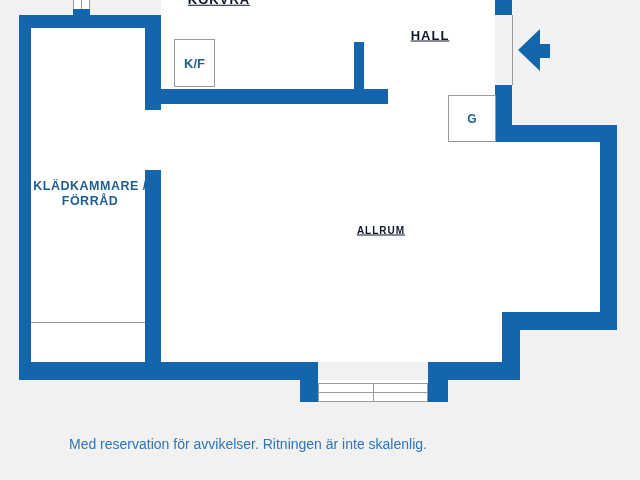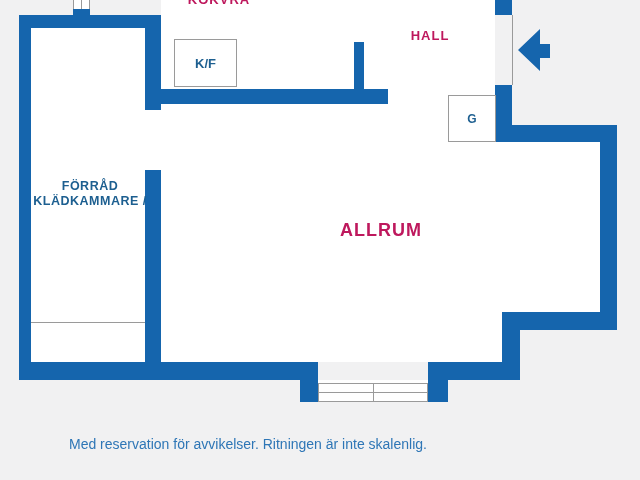--- a/index.html
+++ b/index.html
@@ -8,25 +8,26 @@
     width:640px;height:480px;
     background:#f1f1f2;
     overflow:hidden;
     font-family:"Liberation Sans", sans-serif;
   }
   .abs{position:absolute;}
   .room{background:#ffffff;}
   .wall{background:#1565ad;}
   .grayline{background:#9a9a9a;}
   .room-label{
-    color:#be185d;
+    color:#0f172a;
     font-weight:bold;
     white-space:nowrap;
     letter-spacing:1px;
     transform:translate(-50%,-50%);
+    text-decoration:underline;
   }
   .fixture-box{
     background:#ffffff;
     border:1px solid #9a9a9a;
     display:flex;align-items:center;justify-content:center;
     box-sizing:border-box;
     color:#1d5f90;font-weight:bold;
   }
   .two-line-label{
     color:#1d5f90;font-weight:bold;
@@ -94,30 +95,30 @@
     <polygon points="2,24 24,3 24,18 34,18 34,32 24,32 24,45" fill="#1565ad"></polygon>
   </svg>
 
   <div class="abs win-bottom" style="left:318px;top:383px;width:110px;height:19px;">
     <div class="mid"></div>
     <div class="div"></div>
   </div>
 
   <div class="abs grayline" style="left:31px;top:322px;width:114px;height:1px;"></div>
 
-  <div class="abs fixture-box" style="left:174px;top:39px;width:63px;height:48px;font-size:13px;">
+  <div class="abs fixture-box" style="left:174px;top:39px;width:41px;height:48px;font-size:13px;">
     <span>K/F</span>
   </div>
   <div class="abs fixture-box" style="left:448px;top:95px;width:48px;height:47px;font-size:12px;">
     <span>G</span>
   </div>
 
   <div class="abs room-label" style="left:219px;top:0;font-size:13px;transform:translate(-50%,-55%);">KOKVRÅ</div>
   <div class="abs room-label" style="left:430px;top:35px;font-size:13px;">HALL</div>
   <div class="abs two-line-label" style="left:90px;top:179px;">
+    <div>KLÄDKAMMARE /</div>
     <div>FÖRRÅD</div>
-    <div>KLÄDKAMMARE /</div>
   </div>
-  <div class="abs room-label" style="left:381px;top:230px;font-size:18px;">ALLRUM</div>
+  <div class="abs room-label" style="left:381px;top:230px;font-size:10px;">ALLRUM</div>
 
   <div class="abs disclaimer" style="left:25px;top:436px;margin-left:44px;">Med reservation för avvikelser. Ritningen är inte skalenlig.</div>
 
 </div>
 
 </body></html>

